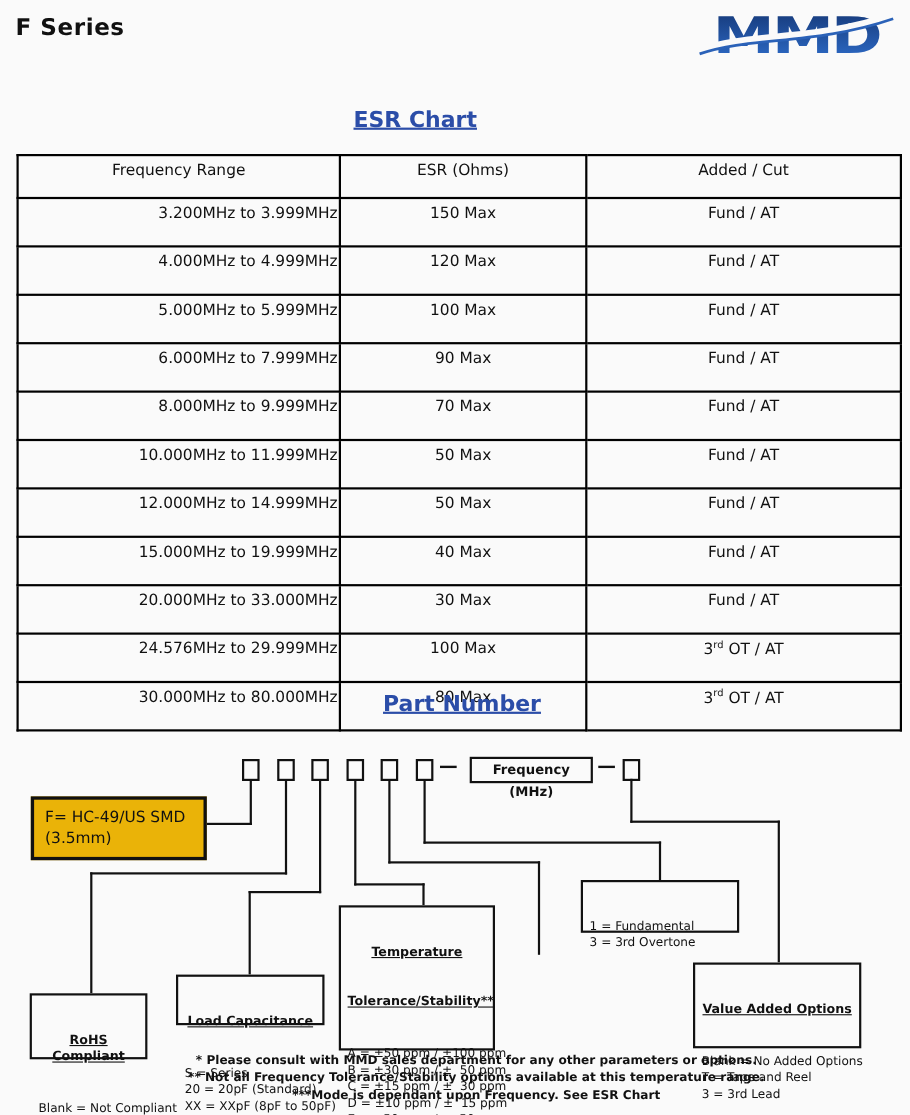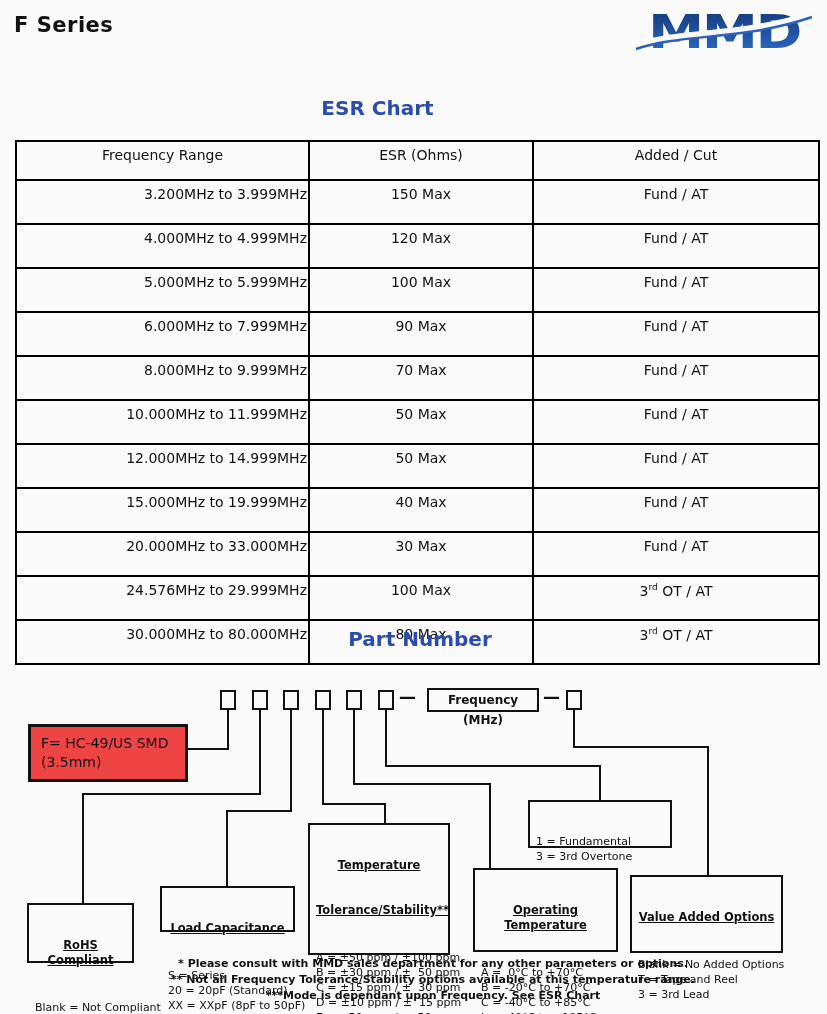--- a/index.html
+++ b/index.html
@@ -6,21 +6,21 @@
   body{
     width:827px;height:1014px;position:relative;overflow:hidden;
     background:#fafafa;color:#111;
     font-family:"DejaVu Sans","Liberation Sans",sans-serif;
   }
   .abs{position:absolute;}
   
   .doc-title{left:14px;top:13px;font-size:21px;font-weight:bold;letter-spacing:.5px;}
   .logo-wrap{left:634px;top:5px;width:180px;height:52px;}
   
-  .sec-heading{font-size:20px;font-weight:bold;color:var(--accent,#2b4da8);}
+  .sec-heading{font-size:20px;font-weight:bold;color:var(--accent,#2b4da8);text-decoration:underline;}
   .esr-heading{left:0;top:96px;width:755px;text-align:center;}
   .pn-heading{left:13px;top:627px;width:814px;text-align:center;}
   
   table.esr{
     position:absolute;left:15px;top:140px;width:803px;
     border-collapse:collapse;table-layout:fixed;
     font-size:14px;background:transparent;
   }
   table.esr th,table.esr td{
     border:2px solid #000;vertical-align:top;font-weight:normal;
@@ -35,21 +35,21 @@
   .diagram{left:0;top:688px;width:827px;height:326px;}
   .digit-box{position:absolute;width:16px;height:20px;border:2px solid #111;background:#fafafa;box-sizing:border-box;top:2px;}
   .freq-box{position:absolute;left:427px;top:0;width:112px;height:24px;border:2px solid #111;box-sizing:border-box;
     font-size:12px;font-weight:bold;text-align:center;line-height:20px;background:#fafafa;}
   .dash{position:absolute;top:-1px;font-size:17px;font-weight:bold;line-height:20px;}
   .ln{position:absolute;background:#111;}
   .opt-box{position:absolute;border:2px solid #111;background:#fafafa;box-sizing:border-box;
     padding:3px 6px 2px 6px;font-size:11px;line-height:15px;white-space:pre;}
   .opt-title{font-weight:bold;text-decoration:underline;text-align:center;font-size:11.5px;margin-bottom:2px;white-space:normal;}
   .pkg-box{position:absolute;left:28px;top:36px;width:160px;height:58px;border:3px solid #111;box-sizing:border-box;
-    background:#ef4444;font-size:14px;line-height:19px;padding:7px 0 0 10px;}
+    background:#eab308;font-size:14px;line-height:19px;padding:7px 0 0 10px;}
   .footnotes{position:absolute;left:38px;top:268px;width:790px;text-align:center;font-size:11px;line-height:16px;font-weight:bold;}
 </style>
 </head>
 <body>
 
 <div class="abs doc-title">F Series</div>
 <div class="abs logo-wrap">
   <svg width="180" height="52" viewBox="0 0 180 52">
     <defs>
       <linearGradient id="mg" x1="0" y1="0" x2="0" y2="1">
@@ -193,24 +193,20 @@
     <div class="opt-title">Load Capacitance</div>
     <div><div>S = Series</div><div>20 = 20pF (Standard)</div><div>XX = XXpF (8pF to 50pF)</div></div>
   </div>
 
   <div class="opt-box" style="left:308px;top:135px;width:142px;height:132px">
     <div class="opt-title" style="margin-bottom:0">Temperature</div>
     <div class="opt-title">Tolerance/Stability**</div>
     <div><div>A = ±50 ppm / ±100 ppm</div><div>B = ±30 ppm / ±  50 ppm</div><div>C = ±15 ppm / ±  30 ppm</div><div>D = ±10 ppm / ±  15 ppm</div><div>E = ±50 ppm / ±  50 ppm</div></div>
   </div>
 
-  <div class="opt-box" style="left:473px;top:180px;width:145px;height:84px">
-    <div class="opt-title">Operating Temperature</div>
-    <div><div>A =  0°C to +70°C</div><div>B = -20°C to +70°C</div><div>C = -40°C to +85°C</div><div>I  = -40°C to +105°C</div></div>
-  </div>
 
   <div class="opt-box" style="left:528px;top:112px;width:144px;height:48px;padding-top:2px">
     <div><div>1 = Fundamental</div><div>3 = 3rd Overtone</div></div>
   </div>
 
   <div class="opt-box" style="left:630px;top:187px;width:153px;height:78px">
     <div class="opt-title">Value Added Options</div>
     <div><div>Blank = No Added Options</div><div>T = Tape and Reel</div><div>3 = 3rd Lead</div></div>
   </div>
 

